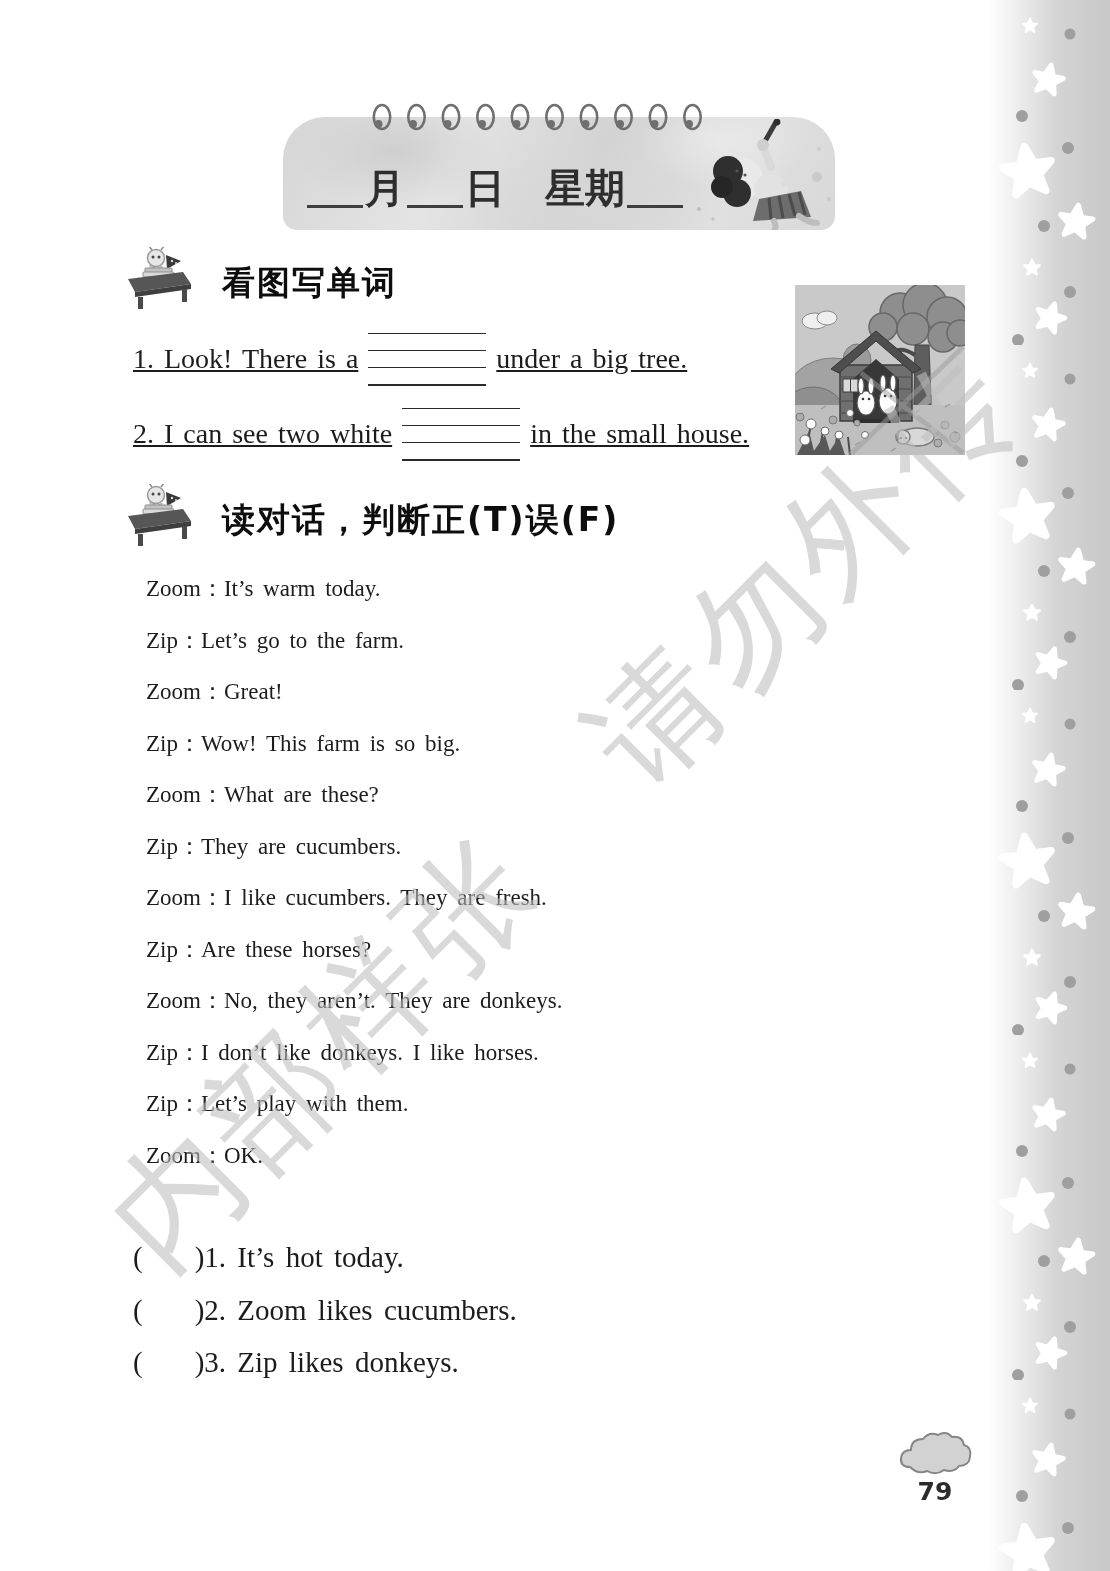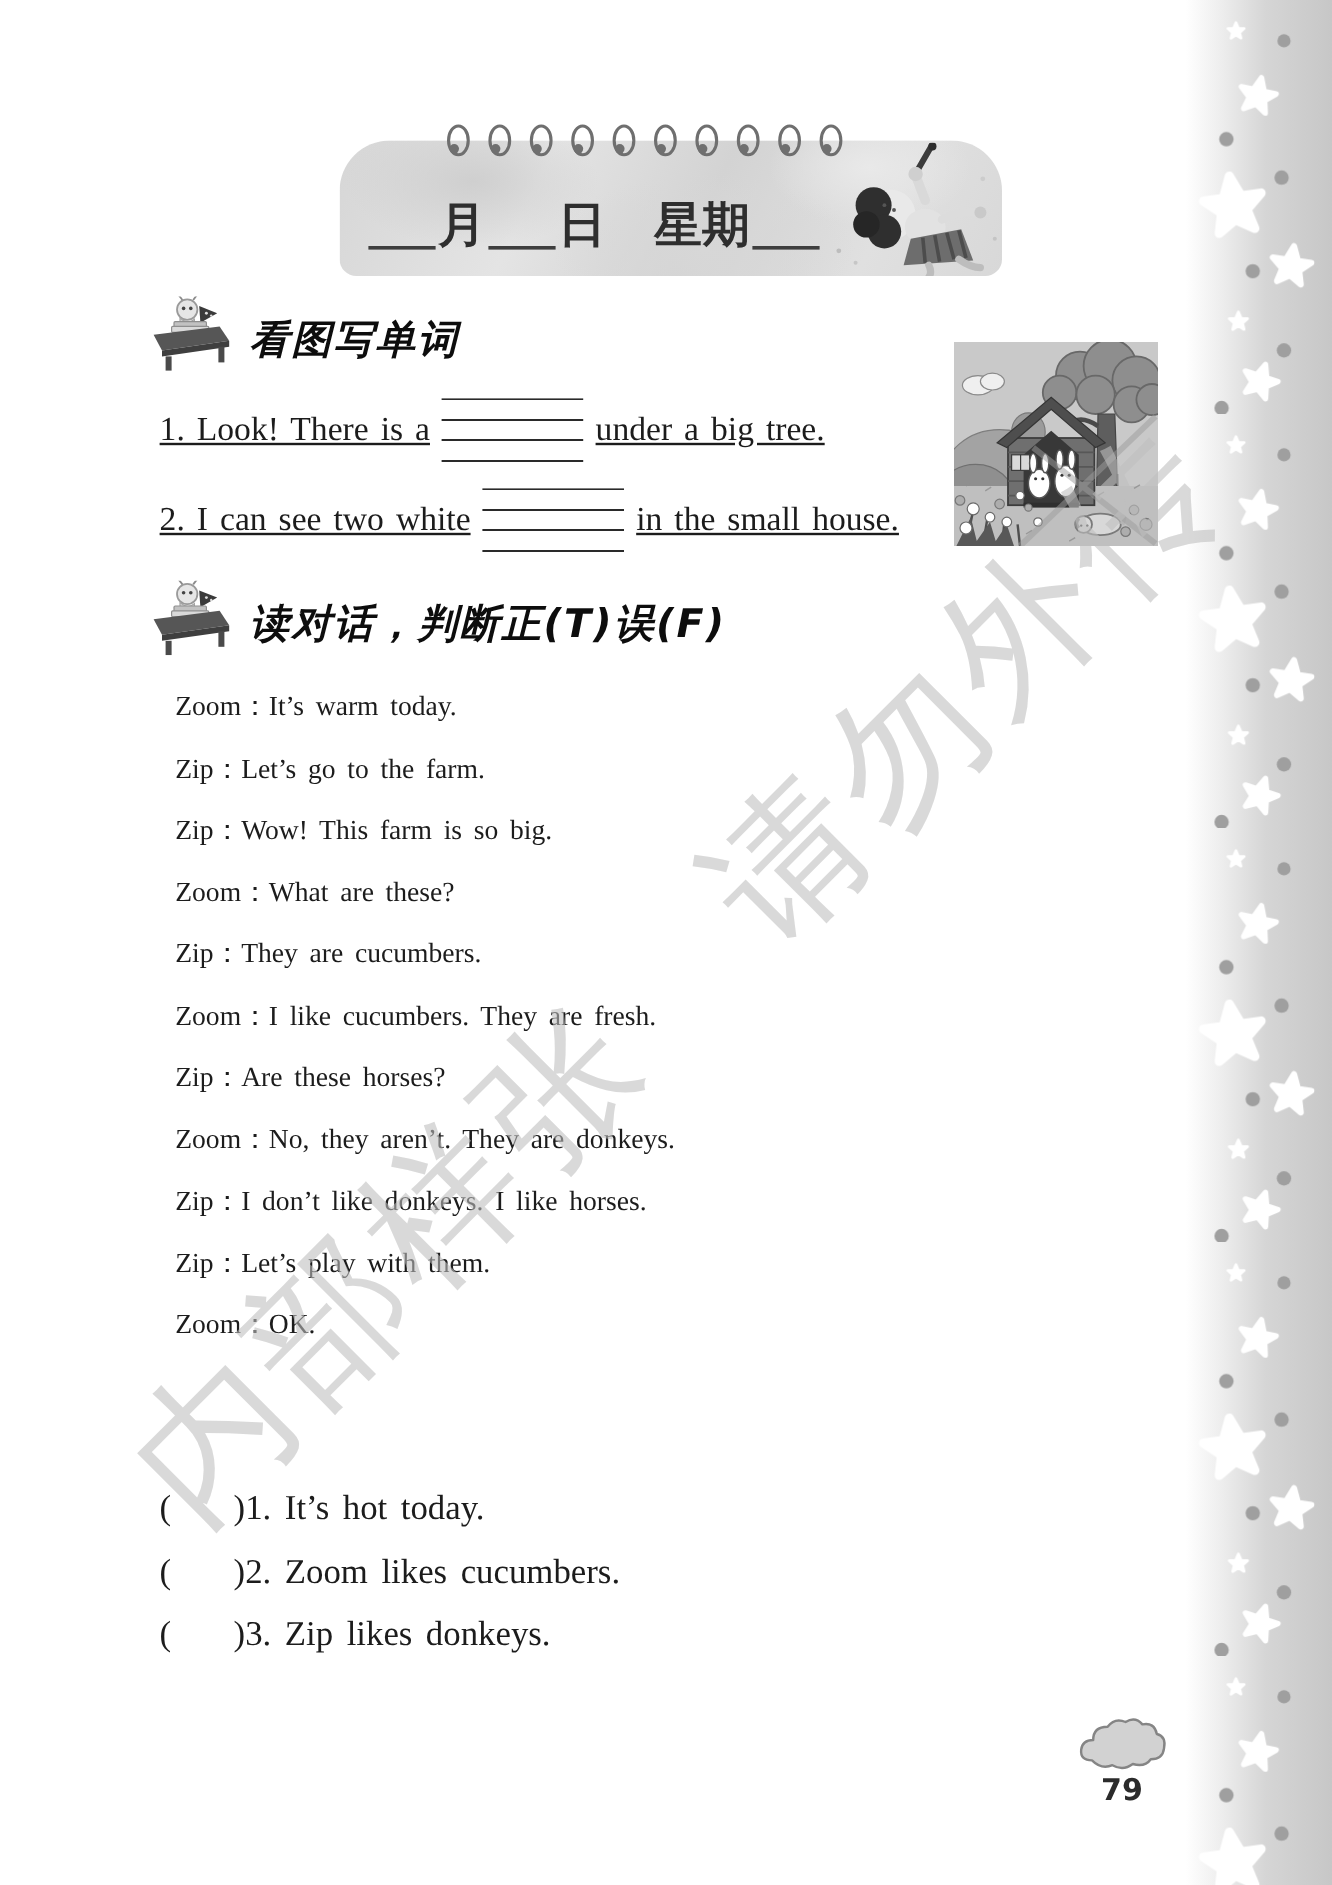--- a/index.html
+++ b/index.html
@@ -24,21 +24,21 @@
   .rings{position:absolute;left:372px;top:101px;z-index:3;}
   .banner-text{position:absolute;left:24px;top:44px;display:flex;align-items:flex-end;
                font-family:"DejaVu Sans",sans-serif;font-weight:bold;font-size:40px;
                color:#2e2e2e;line-height:1;}
   .dblank{display:inline-block;width:56px;height:44px;border-bottom:3px solid #3e3e3e;}
   .banner-label{margin:0 2px;}
   .week-gap{width:36px;}
   .girl{position:absolute;right:-4px;top:2px;}
 
   
-  .sec-head{position:absolute;left:126px;display:flex;align-items:flex-end;gap:14px;z-index:2;font-style:italic;}
+  .sec-head{position:absolute;left:126px;display:flex;align-items:flex-end;gap:28px;z-index:2;}
   #sec1-head{top:247px;} #sec2-head{top:484px;}
   .sec-title{font-family:"DejaVu Sans",sans-serif;font-weight:bold;font-size:33px;
              letter-spacing:2px;color:#0d0d0d;padding-bottom:3px;white-space:nowrap;}
 
   
   .sentence{position:absolute;left:133px;font-size:28px;line-height:53px;white-space:nowrap;
             word-spacing:3px;z-index:2;text-decoration:underline;}
   #s1{top:332px;} #s2{top:407px;}
   .blank4{display:inline-block;width:118px;height:53px;vertical-align:-18px;margin:0 10px;
           background-image:linear-gradient(to bottom,
@@ -296,20 +296,21 @@
       <polygon points="9,45 65,37 65,42 9,50" fill="#3f3f3f"></polygon>
       <rect x="12" y="50" width="5" height="12" fill="#4a4a4a"></rect>
       <rect x="56" y="42" width="5" height="13" fill="#4a4a4a"></rect>
     </svg>
     <div class="sec-title">读对话，判断正(T)误(F)</div>
   </div>
 
   <div class="dialogue">
     <div><span>Zoom</span><span>：</span><span>It’s warm today.</span></div>
     <div><span>Zip</span><span>：</span><span>Let’s go to the farm.</span></div>
+    <div><span>Zoom</span><span>：</span><span>Great!</span></div>
     <div><span>Zip</span><span>：</span><span>Wow! This farm is so big.</span></div>
     <div><span>Zoom</span><span>：</span><span>What are these?</span></div>
     <div><span>Zip</span><span>：</span><span>They are cucumbers.</span></div>
     <div><span>Zoom</span><span>：</span><span>I like cucumbers. They are fresh.</span></div>
     <div><span>Zip</span><span>：</span><span>Are these horses?</span></div>
     <div><span>Zoom</span><span>：</span><span>No, they aren’t. They are donkeys.</span></div>
     <div><span>Zip</span><span>：</span><span>I don’t like donkeys. I like horses.</span></div>
     <div><span>Zip</span><span>：</span><span>Let’s play with them.</span></div>
     <div><span>Zoom</span><span>：</span><span>OK.</span></div>
   </div>

